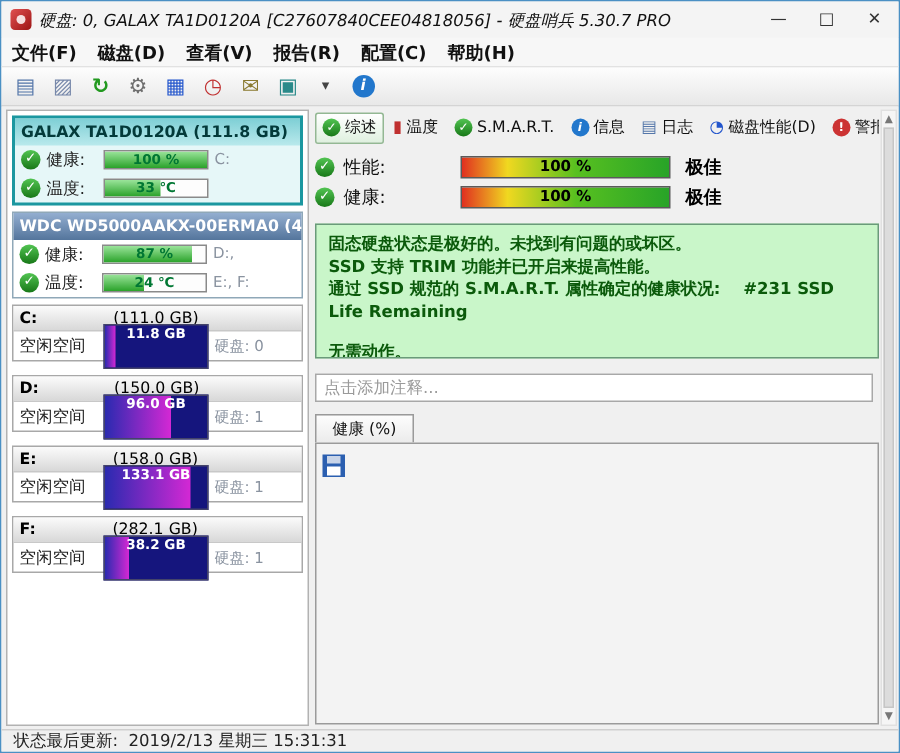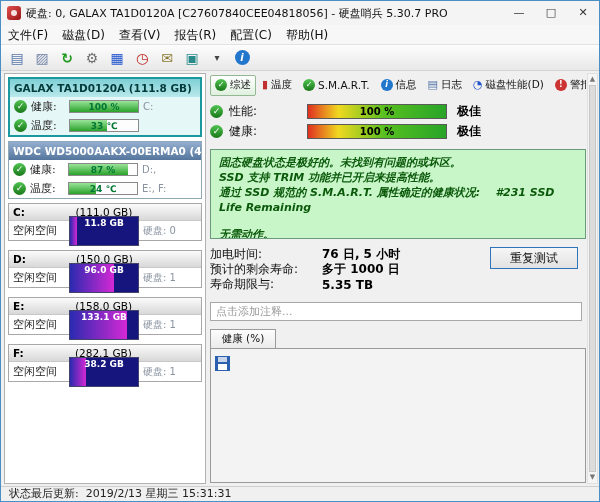--- a/index.html
+++ b/index.html
@@ -3,26 +3,26 @@
 <meta charset="utf-8">
 <style>
   * { margin:0; padding:0; box-sizing:border-box; font-family:"DejaVu Sans","Liberation Sans",sans-serif; }
   html,body { width:600px; height:502px; overflow:hidden; background:#fff; }
   .window { position:relative; width:600px; height:502px; background:#f0f0f0; border:1px solid #4a90c4; display:flex; flex-direction:column; }
 
   
   .titlebar { height:24px; flex:0 0 auto; display:flex; align-items:center; background:#f4f4f4; padding-left:6px; }
   .app-icon { width:14px; height:14px; background:linear-gradient(135deg,#e05050,#9c1414); border-radius:3px; margin-right:5px; position:relative; flex:0 0 auto; }
   .app-icon::after { content:""; position:absolute; left:4px; top:4px; width:6px; height:6px; background:#fff; border-radius:50%; opacity:.85; }
-  .title-text { flex:1; font-size:11px; color:#111; white-space:nowrap; overflow:hidden; }
+  .title-text { flex:1; font-size:11px; color:#111; white-space:nowrap; overflow:hidden;font-style:italic; }
   .win-btn { width:32px; height:24px; line-height:23px; text-align:center; font-size:11px; color:#333; }
 
   
   .menubar { height:20px; flex:0 0 auto; display:flex; align-items:center; background:#f7f7f7; border-bottom:1px solid #e2e2e2; font-size:12px; color:#111; }
-  .menu-item { padding:0 7px; height:20px; line-height:20px; }
+  .menu-item { padding:0 7px; height:20px; line-height:20px;font-weight:bold; }
 
   
   .toolbar { height:26px; flex:0 0 auto; display:flex; align-items:center; background:linear-gradient(#fdfdfd,#e8e8e8); border-bottom:1px solid #d4d4d4; padding:0 5px; gap:3px; }
   .ticon { width:22px; height:22px; display:flex; align-items:center; justify-content:center; font-size:14px; }
   .c-navy { color:#5577aa; } .c-steel { color:#7788aa; } .c-green { color:#22991f; font-weight:bold; }
   .c-gray { color:#6e6e6e; } .c-blue { color:#2255cc; } .c-red { color:#c03030; }
   .c-gold { color:#8a7a30; } .c-teal { color:#2a8a8a; } .c-dark { color:#444; font-size:10px; }
   .info-circle { width:15px; height:15px; border-radius:50%; background:#2277cc; color:#fff; font-size:10px; font-weight:bold; font-style:italic; display:flex; align-items:center; justify-content:center; }
 
   
@@ -62,21 +62,21 @@
   .ci.red   { background:#cc3333; font-weight:bold; }
   .gi { font-size:11px; line-height:12px; }
 
   .prow { display:flex; align-items:center; height:20px; gap:6px; font-size:12px; color:#111; }
   .prow.first { margin-top:4px; }
   .prow-label { width:72px; }
   .gbar { position:relative; width:140px; height:15px; border:1px solid #5a5a5a; background:linear-gradient(90deg,#e03020 0%,#f0d820 22%,#58c020 55%,#28a428 100%); overflow:hidden; }
   .gtext { position:absolute; inset:0; text-align:center; font-size:10px; line-height:14px; color:#000; font-weight:bold; }
   .rating { font-weight:bold; margin-left:4px; color:#000; }
 
-  .statusbox { margin-top:8px; flex:0 0 auto; height:90px; border:1px solid #6a9a7a; background:#c9f6c9; padding:5px 8px; overflow:hidden;font-style:italic; }
+  .statusbox { margin-top:8px; flex:0 0 auto; height:90px; border:1px solid #6a9a7a; background:#c9f6c9; padding:5px 8px; overflow:hidden; }
   .sline { white-space:pre-wrap; font-size:11px; line-height:15px; font-weight:bold; color:#0b5a0b; }
   .sline.action { margin-top:12px; }
 
   .stats-area { display:flex; margin-top:8px; font-size:12px; flex:0 0 auto; }
   .stats { flex:1; }
   .stat-row { display:flex; align-items:center; height:15px; }
   .stat-label { width:112px; color:#111; }
   .stat-value { font-weight:bold; color:#000; }
   .retest { width:88px; height:22px; border:1px solid #2f73b8; background:linear-gradient(#f6f6f6,#e2e2e2); font-size:12px; color:#111; margin-right:8px; align-self:flex-start; }
 
@@ -303,37 +303,20 @@
         <span class="rating">极佳</span>
       </div>
 
       <div class="statusbox">
         <div class="sline">固态硬盘状态是极好的。未找到有问题的或坏区。</div>
         <div class="sline">SSD 支持 TRIM 功能并已开启来提高性能。</div>
         <div class="sline">通过 SSD 规范的 S.M.A.R.T. 属性确定的健康状况:    #231 SSD Life Remaining</div>
         <div class="sline action">无需动作。</div>
       </div>
 
-      <div class="stats-area">
-        <div class="stats">
-          <div class="stat-row">
-            <span class="stat-label">加电时间:</span>
-            <span class="stat-value">76 日, 5 小时</span>
-          </div>
-          <div class="stat-row">
-            <span class="stat-label">预计的剩余寿命:</span>
-            <span class="stat-value">多于 1000 日</span>
-          </div>
-          <div class="stat-row">
-            <span class="stat-label">寿命期限与:</span>
-            <span class="stat-value">5.35 TB</span>
-          </div>
-        </div>
-        <button class="retest">重复测试</button>
-      </div>
 
       <input class="comment" type="text" placeholder="点击添加注释..." style="">
 
       <div class="chart-tab">健康 (%)</div>
       <div class="chart-panel">
         <span class="floppy"></span>
       </div>
     </div>
 
     <div class="vscroll">

